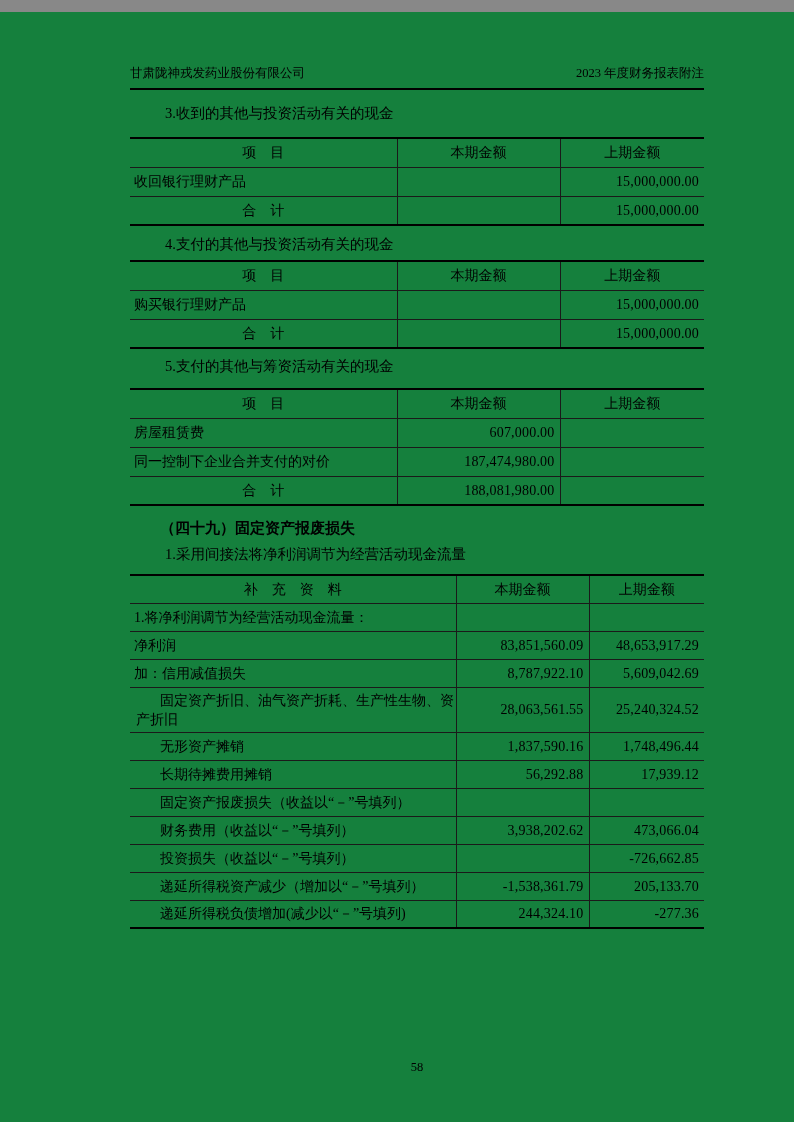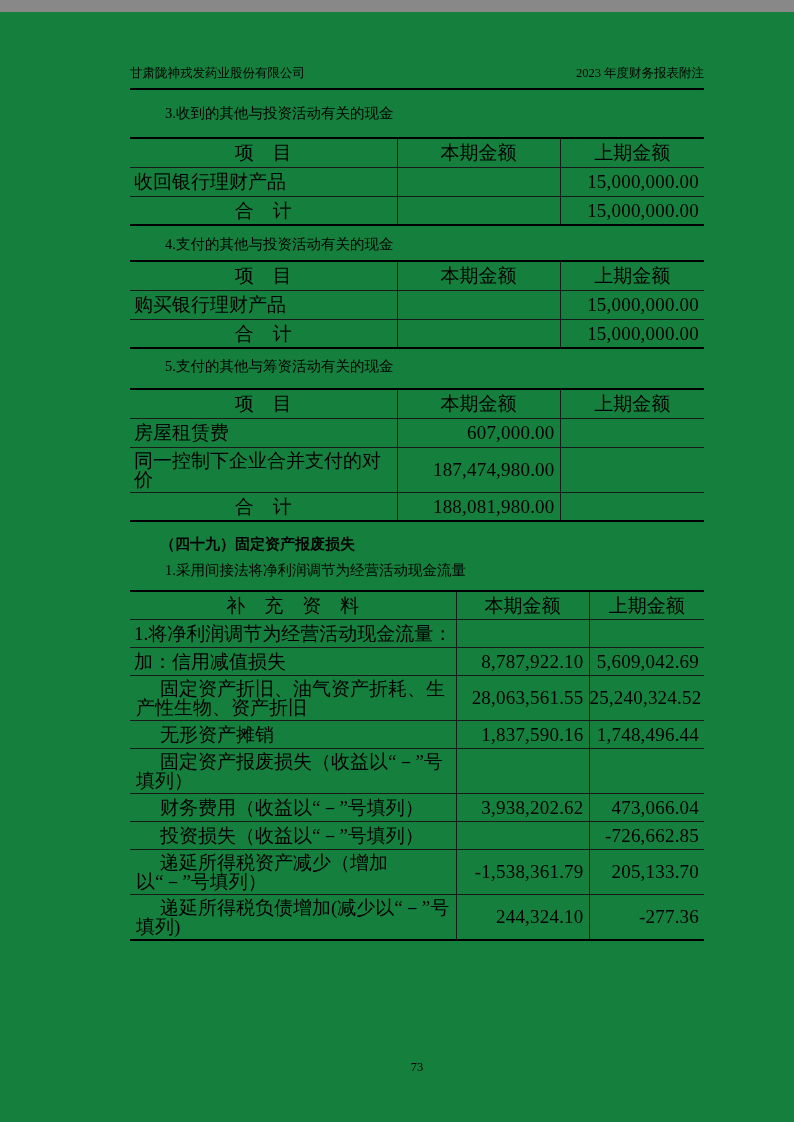--- a/index.html
+++ b/index.html
@@ -44,21 +44,21 @@
     margin-top:15px;
   }
   .hsub { margin-top:11px; margin-bottom:12px; }
   
   table.fin {
     width:574px;
     border-collapse:collapse;
     table-layout:fixed;
     border-top:2.5px solid #000;
     border-bottom:2.5px solid #000;
-    font-size:19px;
+    font-size:14px;
   }
   table.fin td {
     border-bottom:1px solid #1a1a1a;
     height:28px;
     line-height:19px;
     padding-top:3px;
     padding-bottom:3px;
     vertical-align:middle;
     overflow:hidden;
   }
@@ -190,35 +190,45 @@
           <td class="th">补　充　资　料</td>
           <td class="th c2">本期金额</td>
           <td class="th c3">上期金额</td>
         </tr>
         <tr>
           <td class="lbl">1.将净利润调节为经营活动现金流量：</td>
           <td class="num c2"></td>
           <td class="num c3"></td>
         </tr>
         <tr>
+          <td class="lbl">净利润</td>
+          <td class="num c2">83,851,560.09</td>
+          <td class="num c3">48,653,917.29</td>
+        </tr>
+        <tr>
           <td class="lbl">加：信用减值损失</td>
           <td class="num c2">8,787,922.10</td>
           <td class="num c3">5,609,042.69</td>
         </tr>
         <tr>
           <td class="lbl ind">固定资产折旧、油气资产折耗、生产性生物、资产折旧</td>
           <td class="num c2">28,063,561.55</td>
           <td class="num c3">25,240,324.52</td>
         </tr>
         <tr>
           <td class="lbl ind">无形资产摊销</td>
           <td class="num c2">1,837,590.16</td>
           <td class="num c3">1,748,496.44</td>
         </tr>
         <tr>
+          <td class="lbl ind">长期待摊费用摊销</td>
+          <td class="num c2">56,292.88</td>
+          <td class="num c3">17,939.12</td>
+        </tr>
+        <tr>
           <td class="lbl ind">固定资产报废损失（收益以“－”号填列）</td>
           <td class="num c2"></td>
           <td class="num c3"></td>
         </tr>
         <tr>
           <td class="lbl ind">财务费用（收益以“－”号填列）</td>
           <td class="num c2">3,938,202.62</td>
           <td class="num c3">473,066.04</td>
         </tr>
         <tr>
@@ -234,14 +244,14 @@
         <tr>
           <td class="lbl ind">递延所得税负债增加(减少以“－”号填列)</td>
           <td class="num c2">244,324.10</td>
           <td class="num c3">-277.36</td>
         </tr>
       </tbody>
     </table>
 
   </div>
 
-  <div class="page-number">73</div>
+  <div class="page-number">58</div>
 </div>
 
 </body></html>

